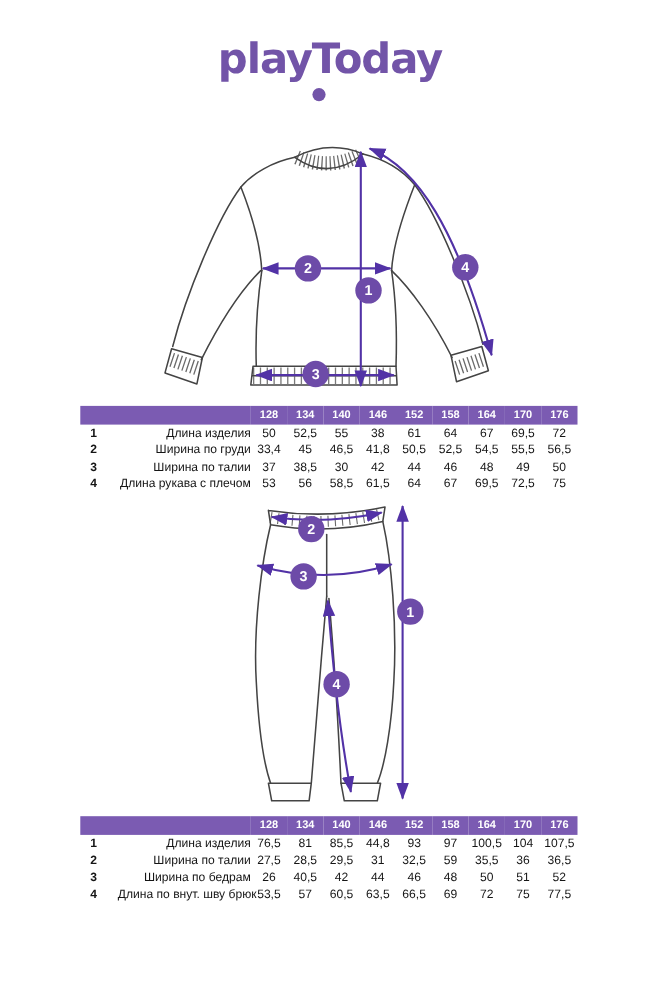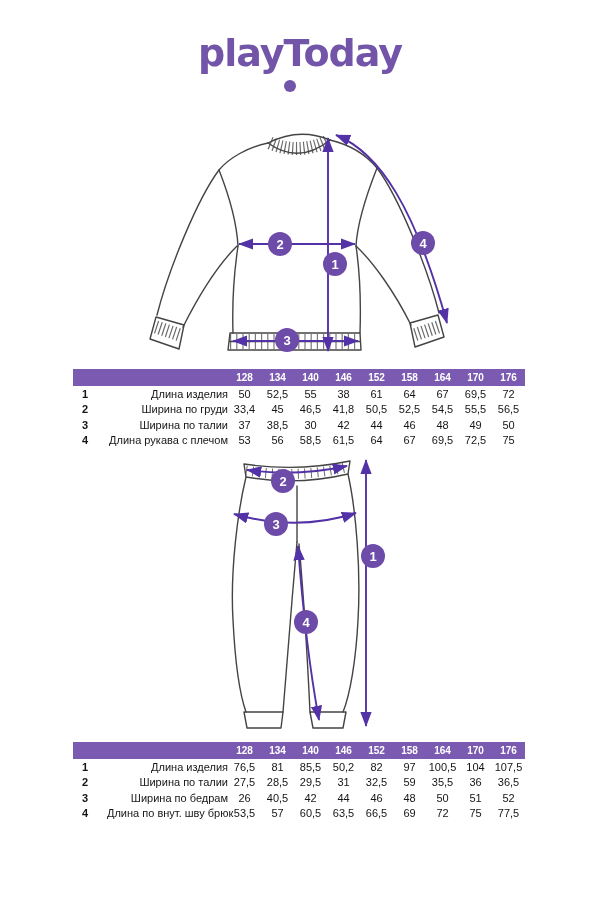--- a/index.html
+++ b/index.html
@@ -265,22 +265,22 @@
             <th>176</th>
           </tr>
         </thead>
         <tbody>
           <tr>
             <td class="num">1</td>
             <td class="label">Длина изделия</td>
             <td>76,5</td>
             <td>81</td>
             <td>85,5</td>
-            <td>50,2</td>
-            <td>82</td>
+            <td>44,8</td>
+            <td>93</td>
             <td>97</td>
             <td>100,5</td>
             <td>104</td>
             <td>107,5</td>
           </tr>
           <tr>
             <td class="num">2</td>
             <td class="label">Ширина по талии</td>
             <td>27,5</td>
             <td>28,5</td>

